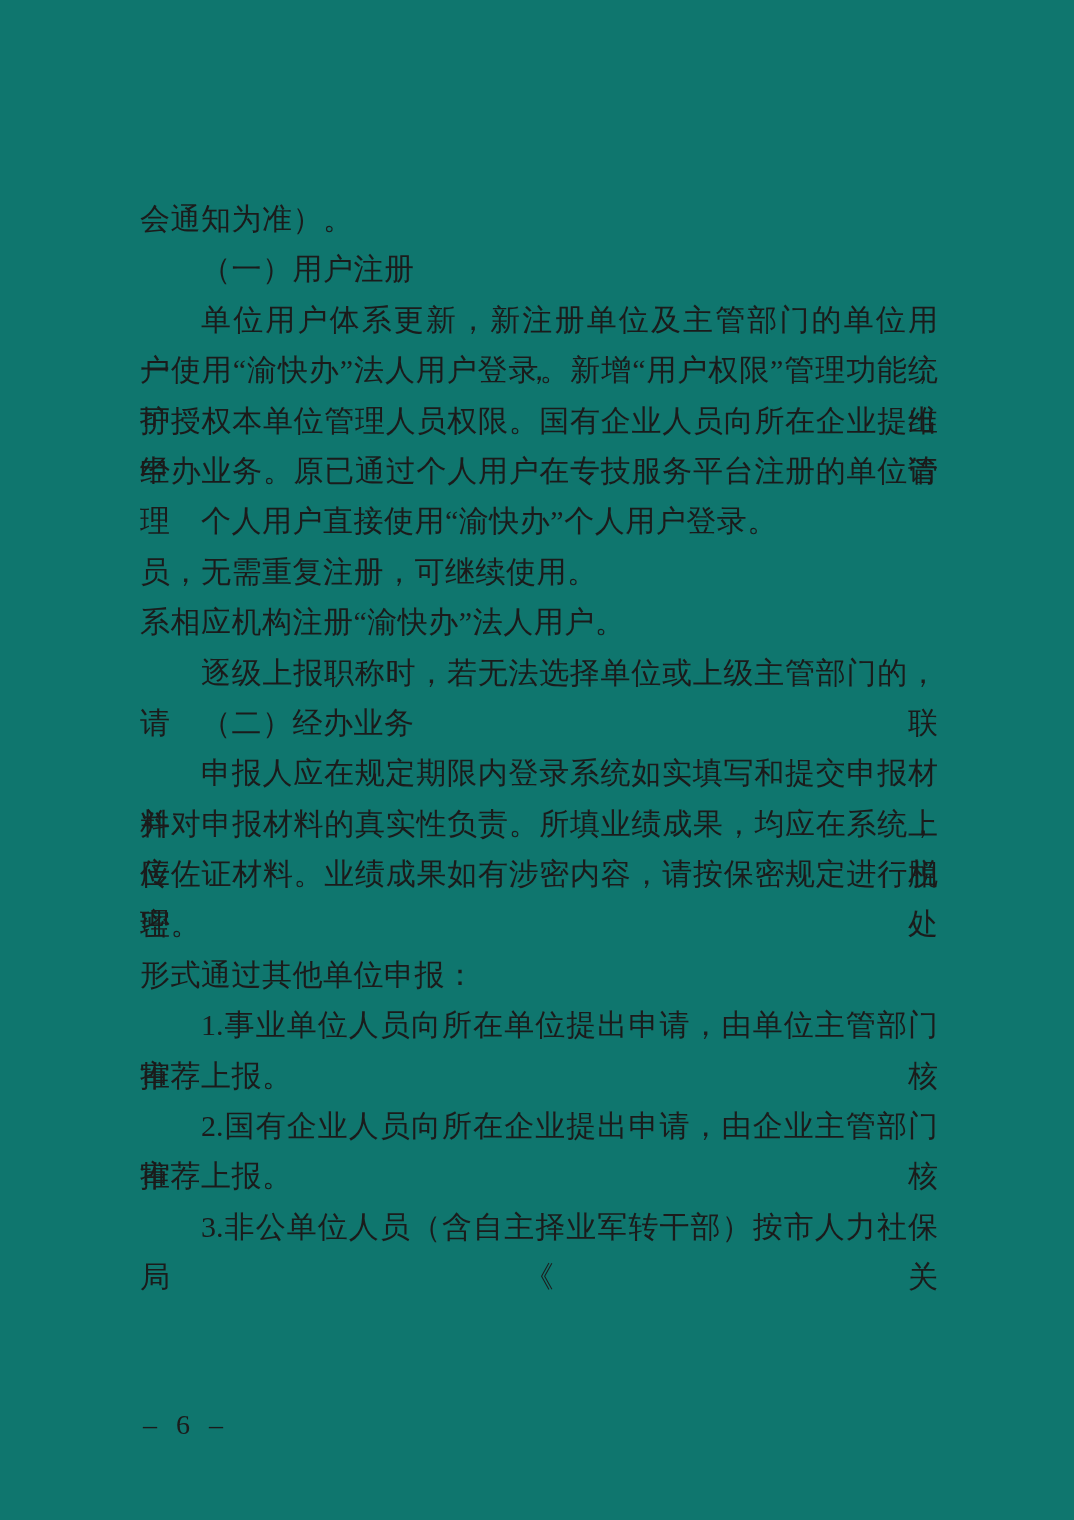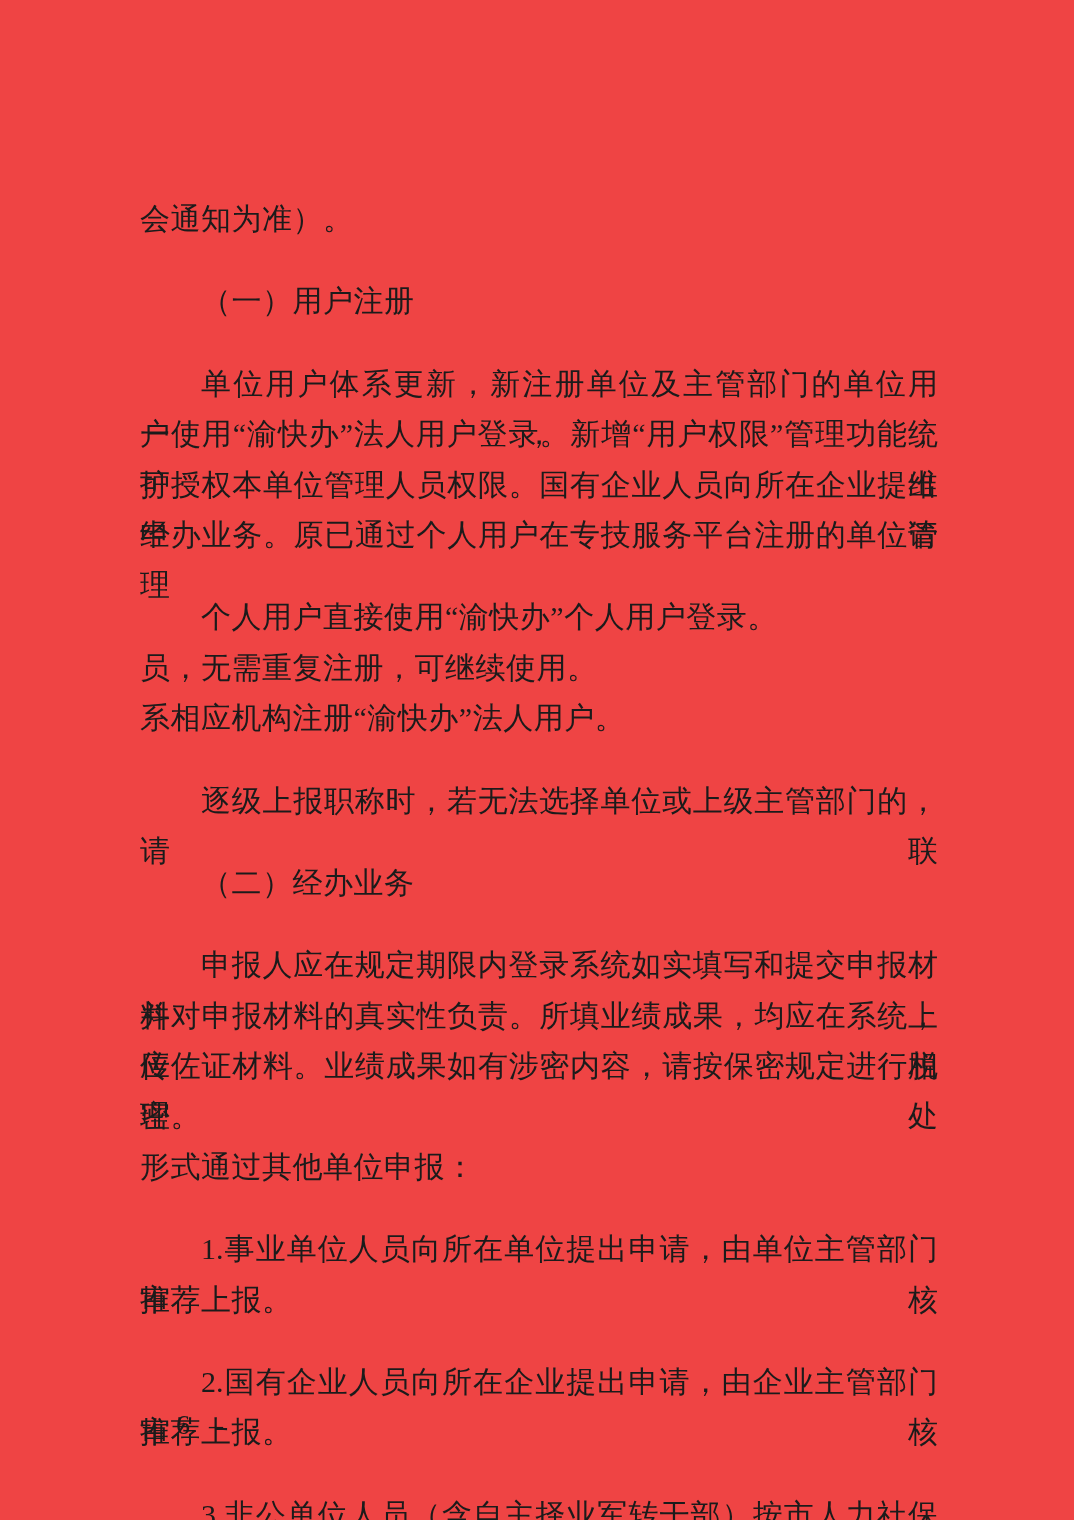--- a/index.html
+++ b/index.html
@@ -4,21 +4,21 @@
 <style>
   html, body {
     margin: 0;
     padding: 0;
     background: #ffffff;
   }
   .page {
     position: relative;
     width: 1074px;
     height: 1520px;
-    background: #ef4444;
+    background: #0f766e;
     overflow: hidden;
     font-family: "Liberation Serif", "DejaVu Serif", serif;
     color: #1b1b1b;
   }
   .content {
     position: absolute;
     left: 140px;
     top: 194px;
     width: 798px;
   }
@@ -32,21 +32,20 @@
   }
   .line.fill {
     white-space: normal;
     text-align: justify;
     text-align-last: justify;
     text-justify: inter-character;
     letter-spacing: 0;
   }
   .line.indent {
     text-indent: 61px;
-    margin-top: 32px;
   }
   .footer {
     position: absolute;
     left: 143px;
     top: 1408px;
     font-size: 28px;
     line-height: 34px;
     letter-spacing: 6px;
     color: #1b1b1b;
   }

